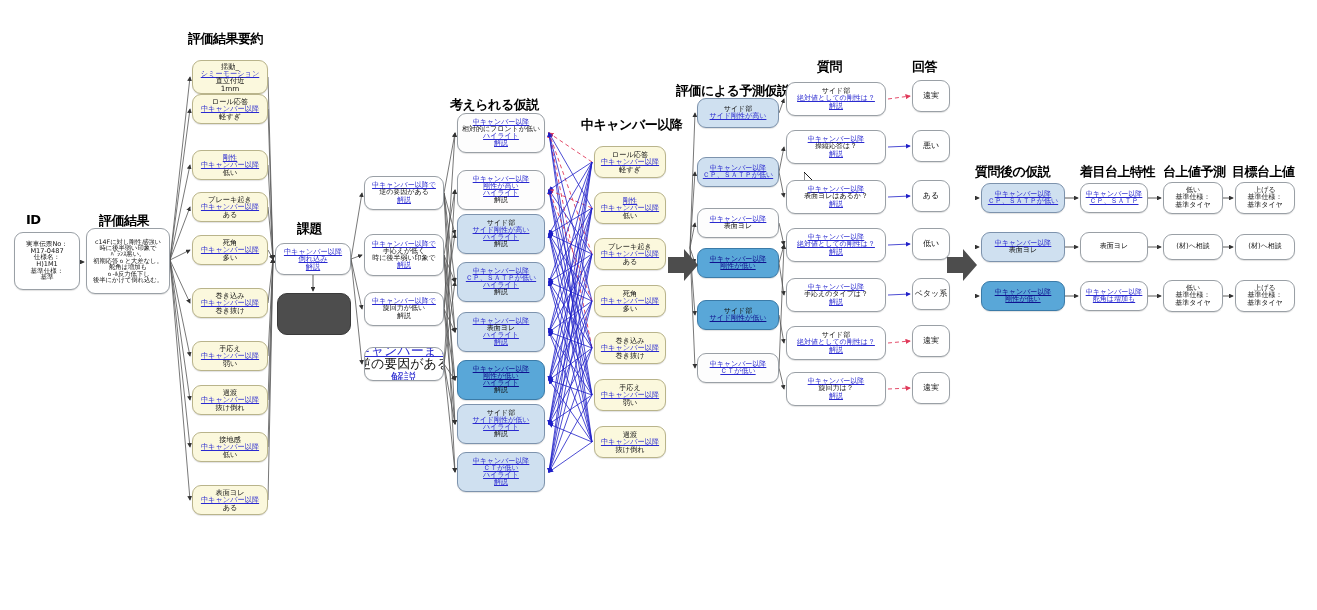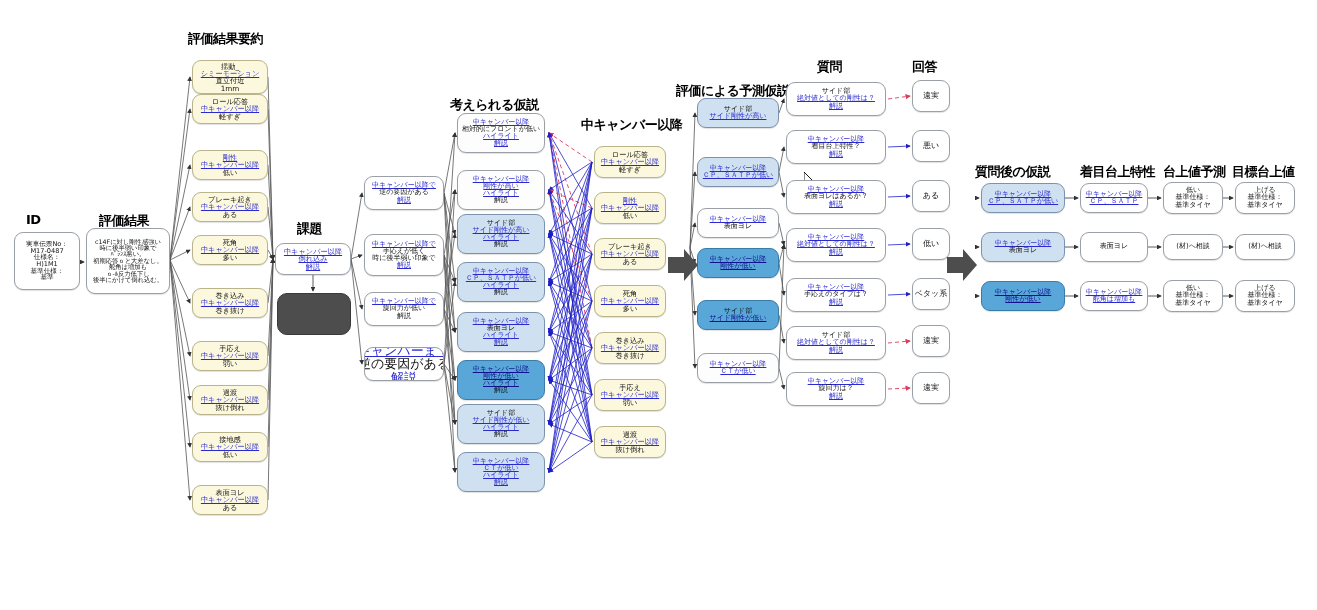--- a/index.html
+++ b/index.html
@@ -408,21 +408,21 @@
       <span class="ln"><span class="lnk">中キャンバー以降</span></span>
       <span class="ln"><span class="lnk">ＣＴが低い</span></span>
     </div>
     <div class="node " style="left: 786px; top: 82px; width: 100px; height: 34px; font-size: 7px;">
       <span class="ln">サイド部</span>
       <span class="ln"><span class="lnk">絶対値としての剛性は？</span></span>
       <span class="ln"><span class="lnk">解説</span></span>
     </div>
     <div class="node " style="left: 786px; top: 130px; width: 100px; height: 34px; font-size: 7px;">
       <span class="ln"><span class="lnk">中キャンバー以降</span></span>
-      <span class="ln">着目台上特性？</span>
+      <span class="ln">操縦応答は？</span>
       <span class="ln"><span class="lnk">解説</span></span>
     </div>
     <div class="node " style="left: 786px; top: 180px; width: 100px; height: 34px; font-size: 7px;">
       <span class="ln"><span class="lnk">中キャンバー以降</span></span>
       <span class="ln">表面ヨレはあるか？</span>
       <span class="ln"><span class="lnk">解説</span></span>
     </div>
     <div class="node " style="left: 786px; top: 228px; width: 100px; height: 34px; font-size: 7px;">
       <span class="ln"><span class="lnk">中キャンバー以降</span></span>
       <span class="ln"><span class="lnk">絶対値としての剛性は？</span></span>

